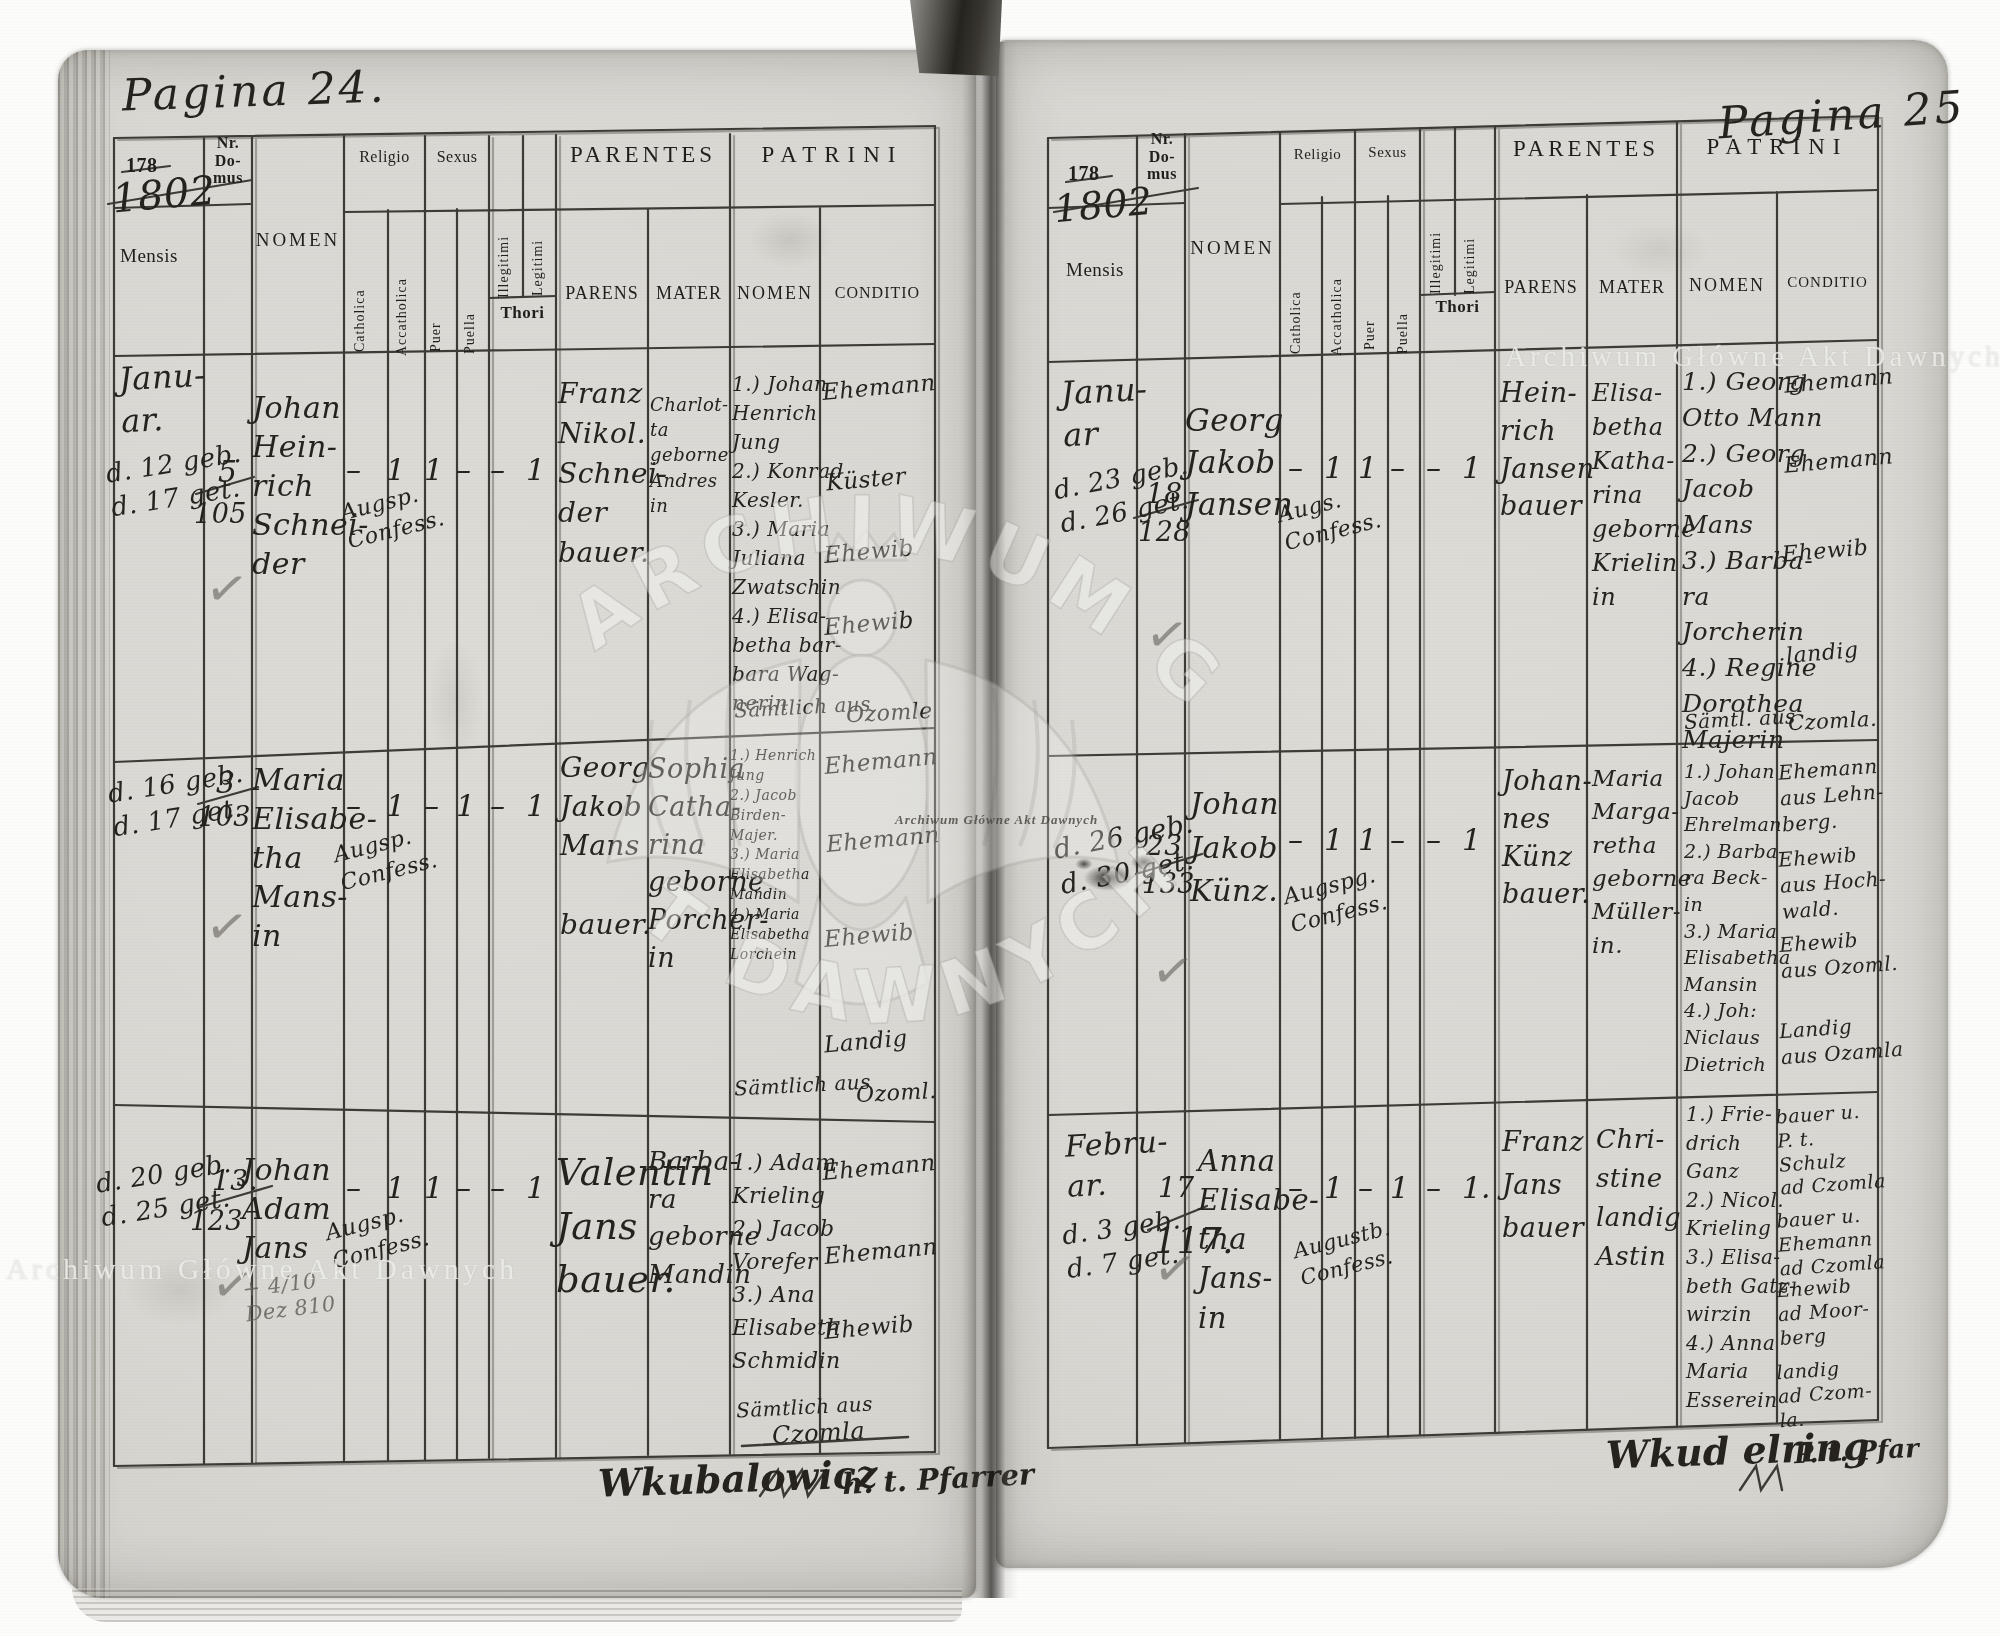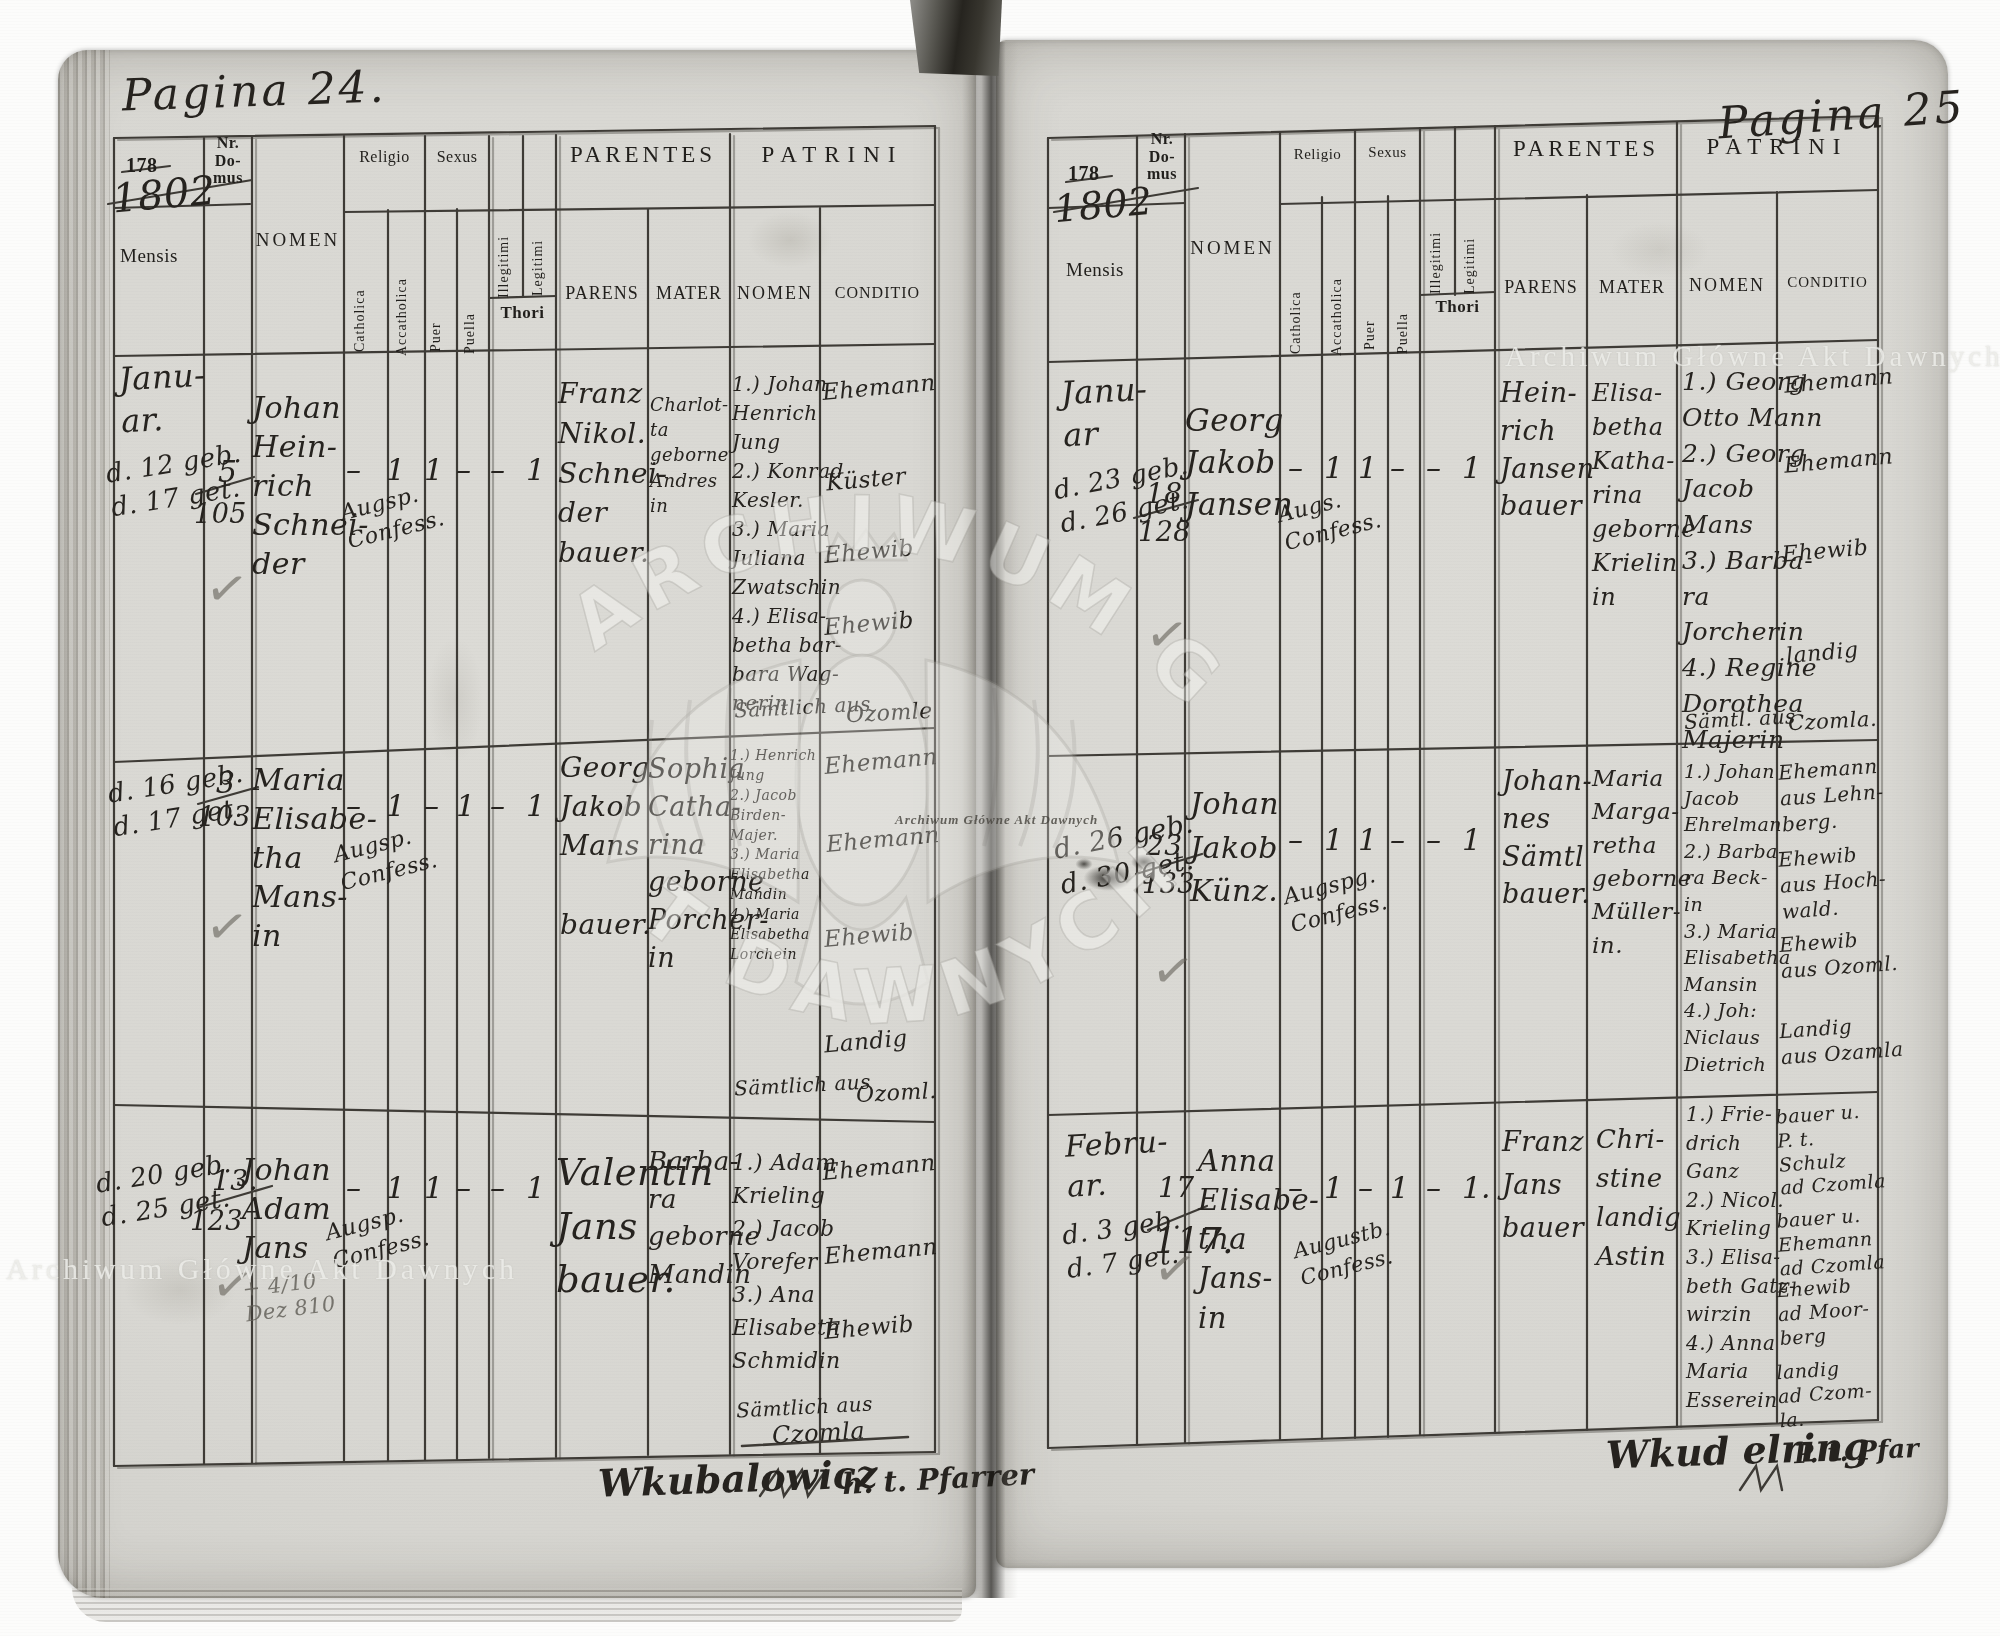--- a/index.html
+++ b/index.html
@@ -375,21 +375,21 @@
   <div class="abs hw" style="left:1286px;top:870px;font-size:22px;transform:rotate(-14deg)">Augspg.
 Confess.</div>
   <div class="abs mk" style="left:1288px;top:822px">–</div>
   <div class="abs mk" style="left:1324px;top:822px">1</div>
   <div class="abs mk" style="left:1358px;top:822px">1</div>
   <div class="abs mk" style="left:1390px;top:822px">–</div>
   <div class="abs mk" style="left:1426px;top:822px">–</div>
   <div class="abs mk" style="left:1462px;top:822px">1</div>
   <div class="abs hw" style="left:1502px;top:762px;font-size:27px;line-height:1.4">Johan-
 nes
-Sämtl
+Künz
 bauer.</div>
   <div class="abs hw" style="left:1592px;top:762px;font-size:23px;line-height:1.45">Maria
 Marga-
 retha
 geborne
 Müller-
 in.</div>
   <div class="abs hw" style="left:1684px;top:758px;font-size:19px;line-height:1.4">1.) Johan
 Jacob
 Ehrelman

